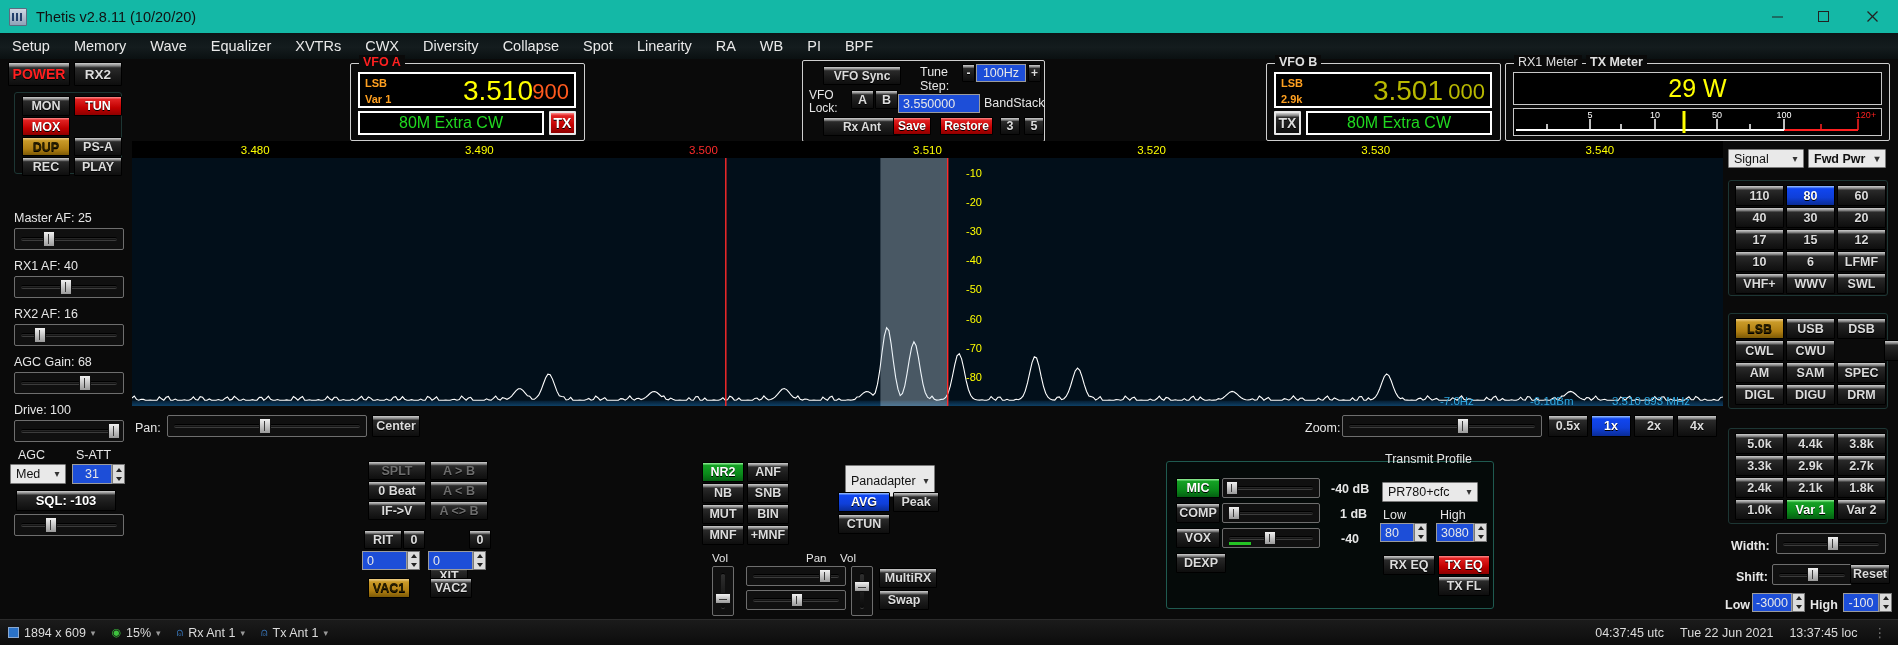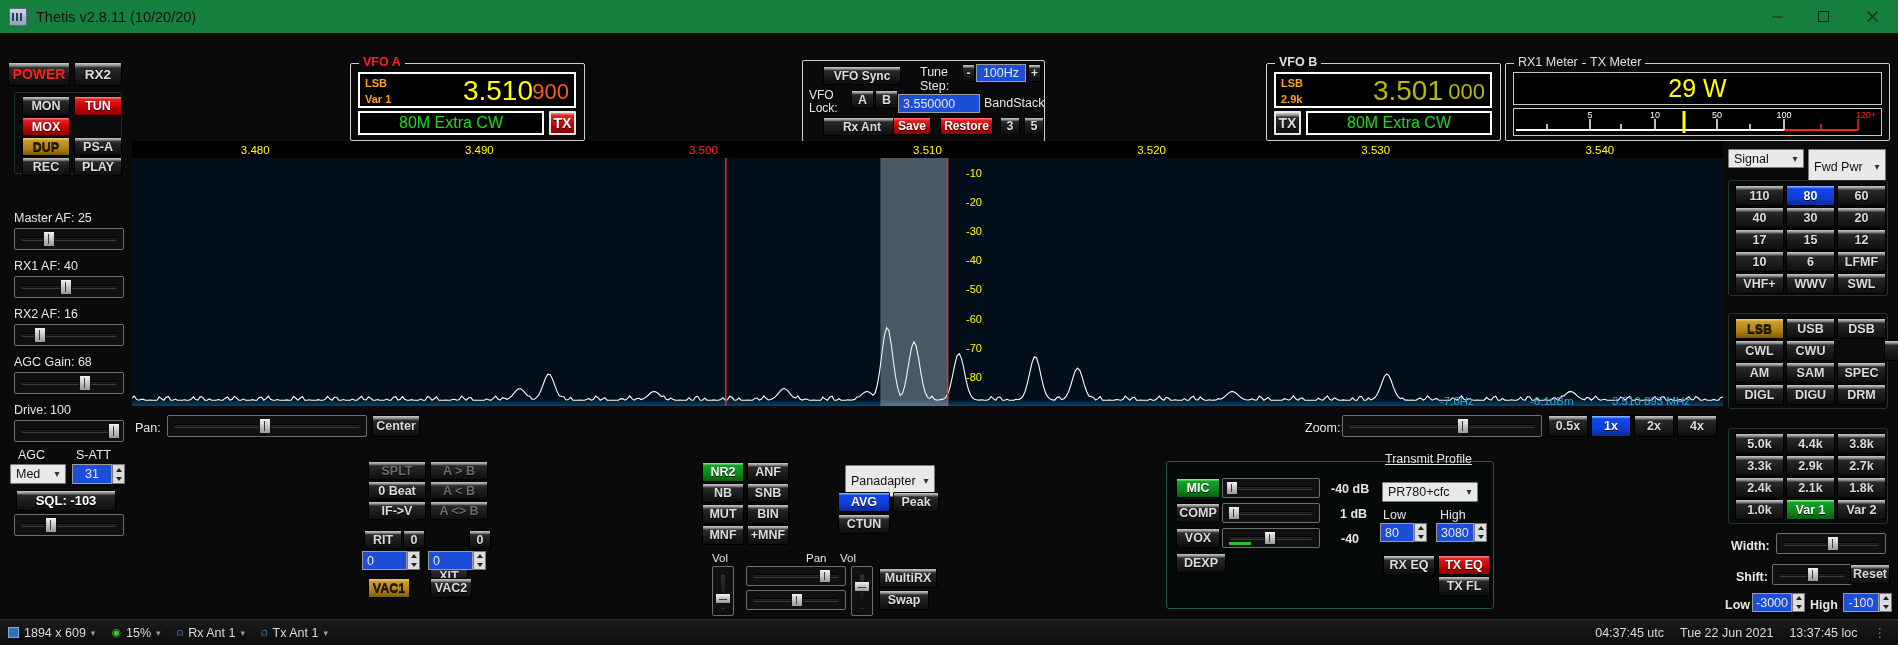--- a/index.html
+++ b/index.html
@@ -11,21 +11,21 @@
   #app {
     position: relative;
     width: 1898px; height: 645px;
     background: #0a0a0a;
     overflow: hidden;
   }
 
   
   .titlebar {
     position: absolute; left:0; top:0; width:1898px; height:33px;
-    background: #15803d;
+    background: #14b8a6;
     display: flex; align-items: center;
   }
   .tb-icon {
     width:18px; height:18px; margin-left:9px; margin-right:9px;
     background: linear-gradient(#cfd8e4,#8fa2b8);
     border:1px solid #5c6b80; border-radius:1px;
     position: relative;
   }
   .tb-icon::after{
     content:""; position:absolute; left:2px; top:4px; width:12px; height:8px;
@@ -198,20 +198,36 @@
       </div>
       <div class="tb-btn close">
         <svg width="13" height="13" viewBox="0 0 13 13">
             <line x1="1.5" y1="1.5" x2="11.5" y2="11.5" stroke="#222" stroke-width="1.2"></line>
             <line x1="11.5" y1="1.5" x2="1.5" y2="11.5" stroke="#222" stroke-width="1.2"></line>
           </svg>
       </div>
     </div>
   </div>
 
+  <div class="menubar" id="menubar">
+      <div class="menu-item">Setup</div>
+      <div class="menu-item">Memory</div>
+      <div class="menu-item">Wave</div>
+      <div class="menu-item">Equalizer</div>
+      <div class="menu-item">XVTRs</div>
+      <div class="menu-item">CWX</div>
+      <div class="menu-item">Diversity</div>
+      <div class="menu-item">Collapse</div>
+      <div class="menu-item">Spot</div>
+      <div class="menu-item">Linearity</div>
+      <div class="menu-item">RA</div>
+      <div class="menu-item">WB</div>
+      <div class="menu-item">PI</div>
+      <div class="menu-item">BPF</div>
+    </div>
 
   <div class="btn" style="left:8px; top:62px; width:62px; height:24px; font-size:14px;">
     <span style="color:#ff2020">POWER</span>
   </div>
   <div class="btn" style="left:74px; top:62px; width:48px; height:24px; font-size:13.5px;">RX2</div>
 
   <div class="panel-bg" style="left:14px; top:92px; width:108px; height:82px;"></div>
   <div class="btn" style="left:22px; top:96px; width:48px; height:20px;">MON</div>
   <div class="btn on-red" style="left:74px; top:96px; width:48px; height:20px;">TUN</div>
   <div class="btn on-red" style="left:22px; top:117px; width:48px; height:19px;">MOX</div>
@@ -309,21 +325,21 @@
     <div style="position:absolute; left:5px; top:3px; color:#ffa020; font-size:11px; font-weight:bold;">LSB</div>
     <div style="position:absolute; left:5px; top:19px; color:#ffa020; font-size:11px; font-weight:bold;">2.9k</div>
     <div style="position:absolute; right:47px; top:1px; color:#b8b800; font-size:28px;">3.501</div>
     <div style="position:absolute; right:5px; top:5px; color:#b8b800; font-size:22px;">000</div>
   </div>
   <div class="btn" style="left:1274px; top:111px; width:27px; height:24px; font-size:14px; border:2px solid #e8e8e8;">TX</div>
   <div class="vfo-band" style="left:1306px; top:111px; width:186px; height:24px; color:#20d820; font-size:16px;">80M Extra CW</div>
 
   <div class="groupbox" style="left:1505px; top:63px; width:385px; height:78px;">
     <div class="gb-label" style="font-weight:normal;">RX1 Meter</div>
-    <div class="gb-label" style="left:80px; font-weight:normal;">TX Meter</div>
+    <div class="gb-label" style="left:80px; font-weight:bold;">TX Meter</div>
   </div>
   <div style="position:absolute; left:1513px; top:72px; width:369px; height:33px; background:#000; border:1px solid #c8c8c8; display:flex; align-items:center; justify-content:center;">
     <span style="color:#ffff00; font-size:25px;">29 W</span>
   </div>
   <div style="position:absolute; left:1513px; top:108px; width:369px; height:28px; background:#000; border:1px solid #c8c8c8;">
     <svg width="367" height="26" viewBox="0 0 367 26">
       <line x1="2" y1="21" x2="270" y2="21" stroke="#fff" stroke-width="2"></line>
       <line x1="270" y1="21" x2="344" y2="21" stroke="#ff2020" stroke-width="2"></line>
       <line x1="33" y1="15" x2="33" y2="21" stroke="#fff" stroke-width="1.5"></line>
       <line x1="76" y1="10" x2="76" y2="21" stroke="#fff" stroke-width="1.5"></line>
@@ -340,21 +356,21 @@
       <text x="203" y="9" fill="#fff" font-size="9" text-anchor="middle" font-family="Liberation Sans">50</text>
       <text x="270" y="9" fill="#fff" font-size="9" text-anchor="middle" font-family="Liberation Sans">100</text>
       <text x="352" y="9" fill="#ff2020" font-size="9" text-anchor="middle" font-family="Liberation Sans">120+</text>
     </svg>
   </div>
 
   <div class="combo" style="left:1728px; top:149px; width:76px; height:19px;">
     <div class="cv">Signal</div>
     <div class="arrow">▾</div>
   </div>
-  <div class="combo" style="left:1808px; top:149px; width:78px; height:36px;">
+  <div class="combo" style="left:1808px; top:149px; width:78px; height:19px;font-weight:bold;">
     <div class="cv">Fwd Pwr</div>
     <div class="arrow">▾</div>
   </div>
 
   <div id="panscale"><svg width="1591" height="18" viewBox="0 0 1591 18">
         <text x="123.2" y="13" fill="#ffff00" font-size="11.5" text-anchor="middle" font-family="Liberation Sans">3.480</text>
         <text x="347.3" y="13" fill="#ffff00" font-size="11.5" text-anchor="middle" font-family="Liberation Sans">3.490</text>
         <text x="571.4" y="13" fill="#ff2b2b" font-size="11.5" text-anchor="middle" font-family="Liberation Sans">3.500</text>
         <text x="795.5" y="13" fill="#ffff00" font-size="11.5" text-anchor="middle" font-family="Liberation Sans">3.510</text>
         <text x="1019.6" y="13" fill="#ffff00" font-size="11.5" text-anchor="middle" font-family="Liberation Sans">3.520</text>
@@ -513,21 +529,21 @@
   <div class="btn" style="left:1176px; top:528px; width:44px; height:20px;">VOX</div>
   <div class="slider" style="left:1222px; top:528px; width:98px; height:20px;">
     <div class="track"></div>
     <div style="position:absolute; left:6px; bottom:2px; width:22px; height:3px; background:#24c424;"></div>
     <div class="thumb" style="left:41px"></div>
   </div>
   <div class="lbl b" style="left:1341px; top:532px;">-40</div>
 
   <div class="btn" style="left:1176px; top:553px; width:50px; height:20px;text-align:center;">DEXP</div>
 
-  <div class="lbl" style="left:1385px; top:452px;text-decoration:underline;">Transmit Profile</div>
+  <div class="lbl" style="left:1385px; top:452px;">Transmit Profile</div>
   <div class="combo" style="left:1382px; top:482px; width:96px; height:20px;">
     <div class="cv">PR780+cfc</div>
     <div class="arrow">▾</div>
   </div>
 
   <div class="lbl" style="left:1383px; top:508px;">Low</div>
   <div class="lbl" style="left:1440px; top:508px;">High</div>
   <div class="tbox" style="left:1380px; top:523px; width:34px; height:19px;">80</div>
   <div class="spin" style="left:1414px; top:523px; height:19px;">
       <i class="up"></i>

